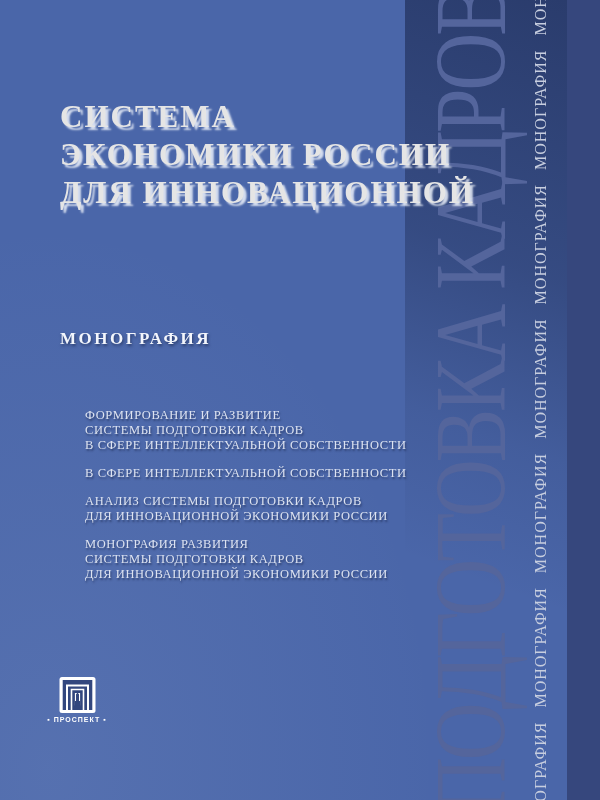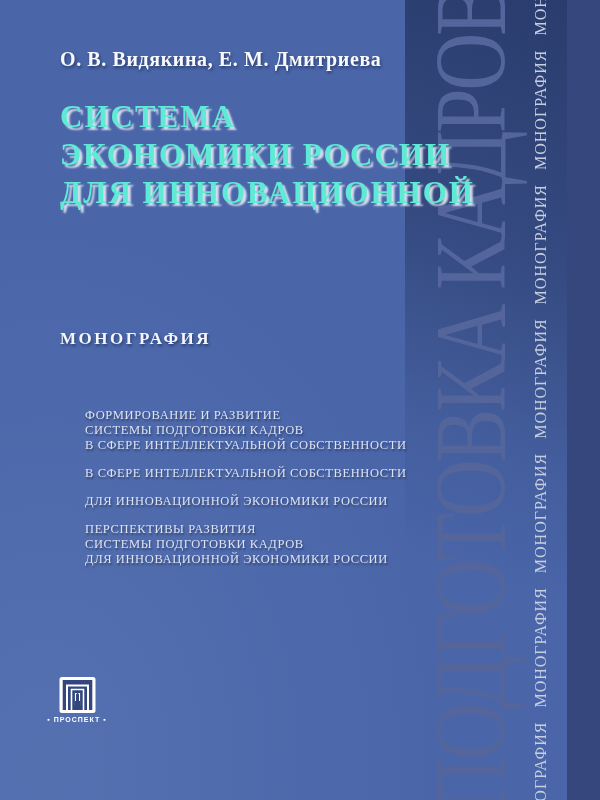--- a/index.html
+++ b/index.html
@@ -43,21 +43,21 @@
   .content { position: absolute; inset: 0; z-index: 5; }
   .author {
     position: absolute; left: 60px; top: 48px;
     font-size: 20px; font-weight: bold; letter-spacing: 0.6px;
     color: #f7f9fd;
     text-shadow: 1px 2px 3px rgba(14,24,55,0.55);
   }
   .title {
     position: absolute; left: 60px; top: 98px;
     font-size: 31px; line-height: 38px; font-weight: bold; letter-spacing: 2px;
-    color: #5eead4;
+    color: #e5e5e5;
     text-shadow: 3px 3px 2px rgba(238,243,252,0.85);
   }
   .type-label {
     position: absolute; left: 60px; top: 329px;
     font-size: 17px; font-weight: bold; letter-spacing: 2.5px;
     color: #f3f6fc;
     text-shadow: 1px 2px 3px rgba(14,24,55,0.55);
   }
   .topics {
     position: absolute; left: 60px; top: 408px; width: 380px;
@@ -93,44 +93,44 @@
     <span>МОНОГРАФИЯ</span>
     <span>МОНОГРАФИЯ</span>
     <span>МОНОГРАФИЯ</span>
     <span>МОНОГРАФИЯ</span>
     <span>МОНОГРАФИЯ</span>
     <span>МОНОГРАФИЯ</span>
 
   </div>
 
   <div class="content">
-    <div class="author">О. В. Видякина, Е. М. Дмитриева</div>
 
     <div class="title">
       <div>СИСТЕМА</div>
       <div>ЭКОНОМИКИ РОССИИ</div>
       <div>ДЛЯ ИННОВАЦИОННОЙ</div>
     </div>
 
     <div class="type-label">МОНОГРАФИЯ</div>
 
     <div class="topics">
       <div class="topic-block">
         <div>ФОРМИРОВАНИЕ И РАЗВИТИЕ</div>
         <div>СИСТЕМЫ ПОДГОТОВКИ КАДРОВ</div>
         <div>В СФЕРЕ ИНТЕЛЛЕКТУАЛЬНОЙ СОБСТВЕННОСТИ</div>
       </div>
       <div class="topic-block">
         <div>В СФЕРЕ ИНТЕЛЛЕКТУАЛЬНОЙ СОБСТВЕННОСТИ</div>
       </div>
       <div class="topic-block">
+        <div>АНАЛИЗ СИСТЕМЫ ПОДГОТОВКИ КАДРОВ</div>
         <div>ДЛЯ ИННОВАЦИОННОЙ ЭКОНОМИКИ РОССИИ</div>
       </div>
       <div class="topic-block">
-        <div>ПЕРСПЕКТИВЫ РАЗВИТИЯ</div>
+        <div>МОНОГРАФИЯ РАЗВИТИЯ</div>
         <div>СИСТЕМЫ ПОДГОТОВКИ КАДРОВ</div>
         <div>ДЛЯ ИННОВАЦИОННОЙ ЭКОНОМИКИ РОССИИ</div>
       </div>
     </div>
   </div>
 
   <div class="logo">
     <svg width="37" height="36" viewBox="0 0 36 36">
       <rect x="0" y="0" width="36" height="36" rx="2.5" fill="#ffffff"></rect>
       <rect x="3.2" y="3" width="29.6" height="30" fill="#33477e"></rect>

